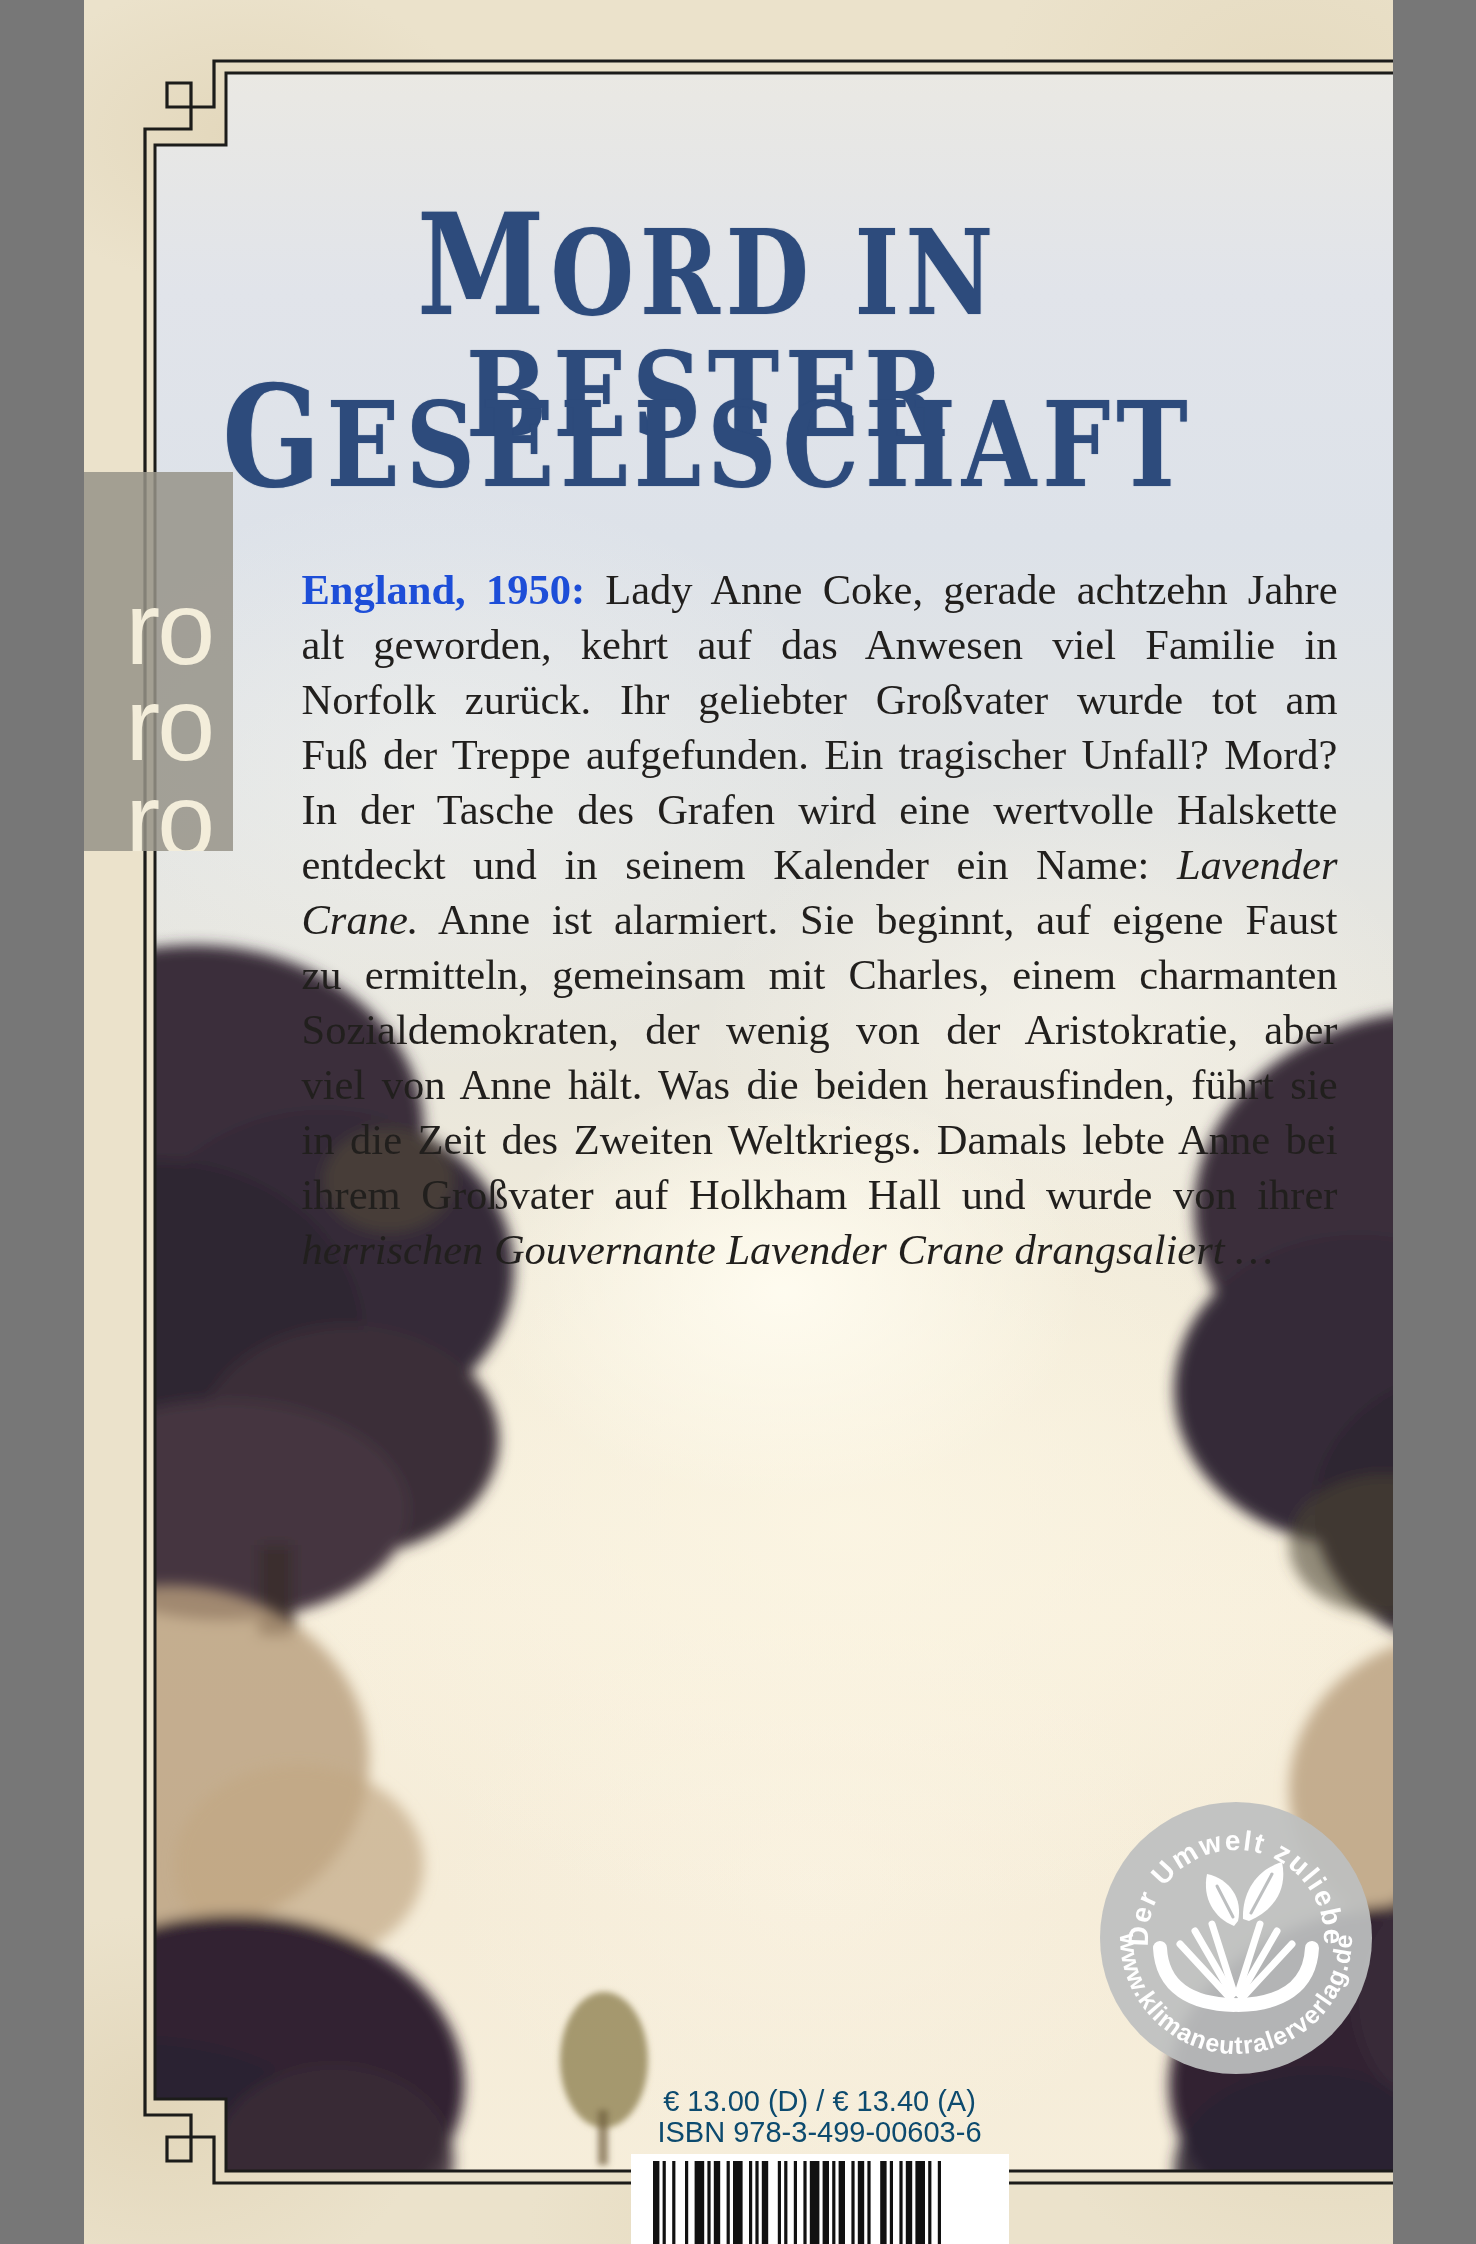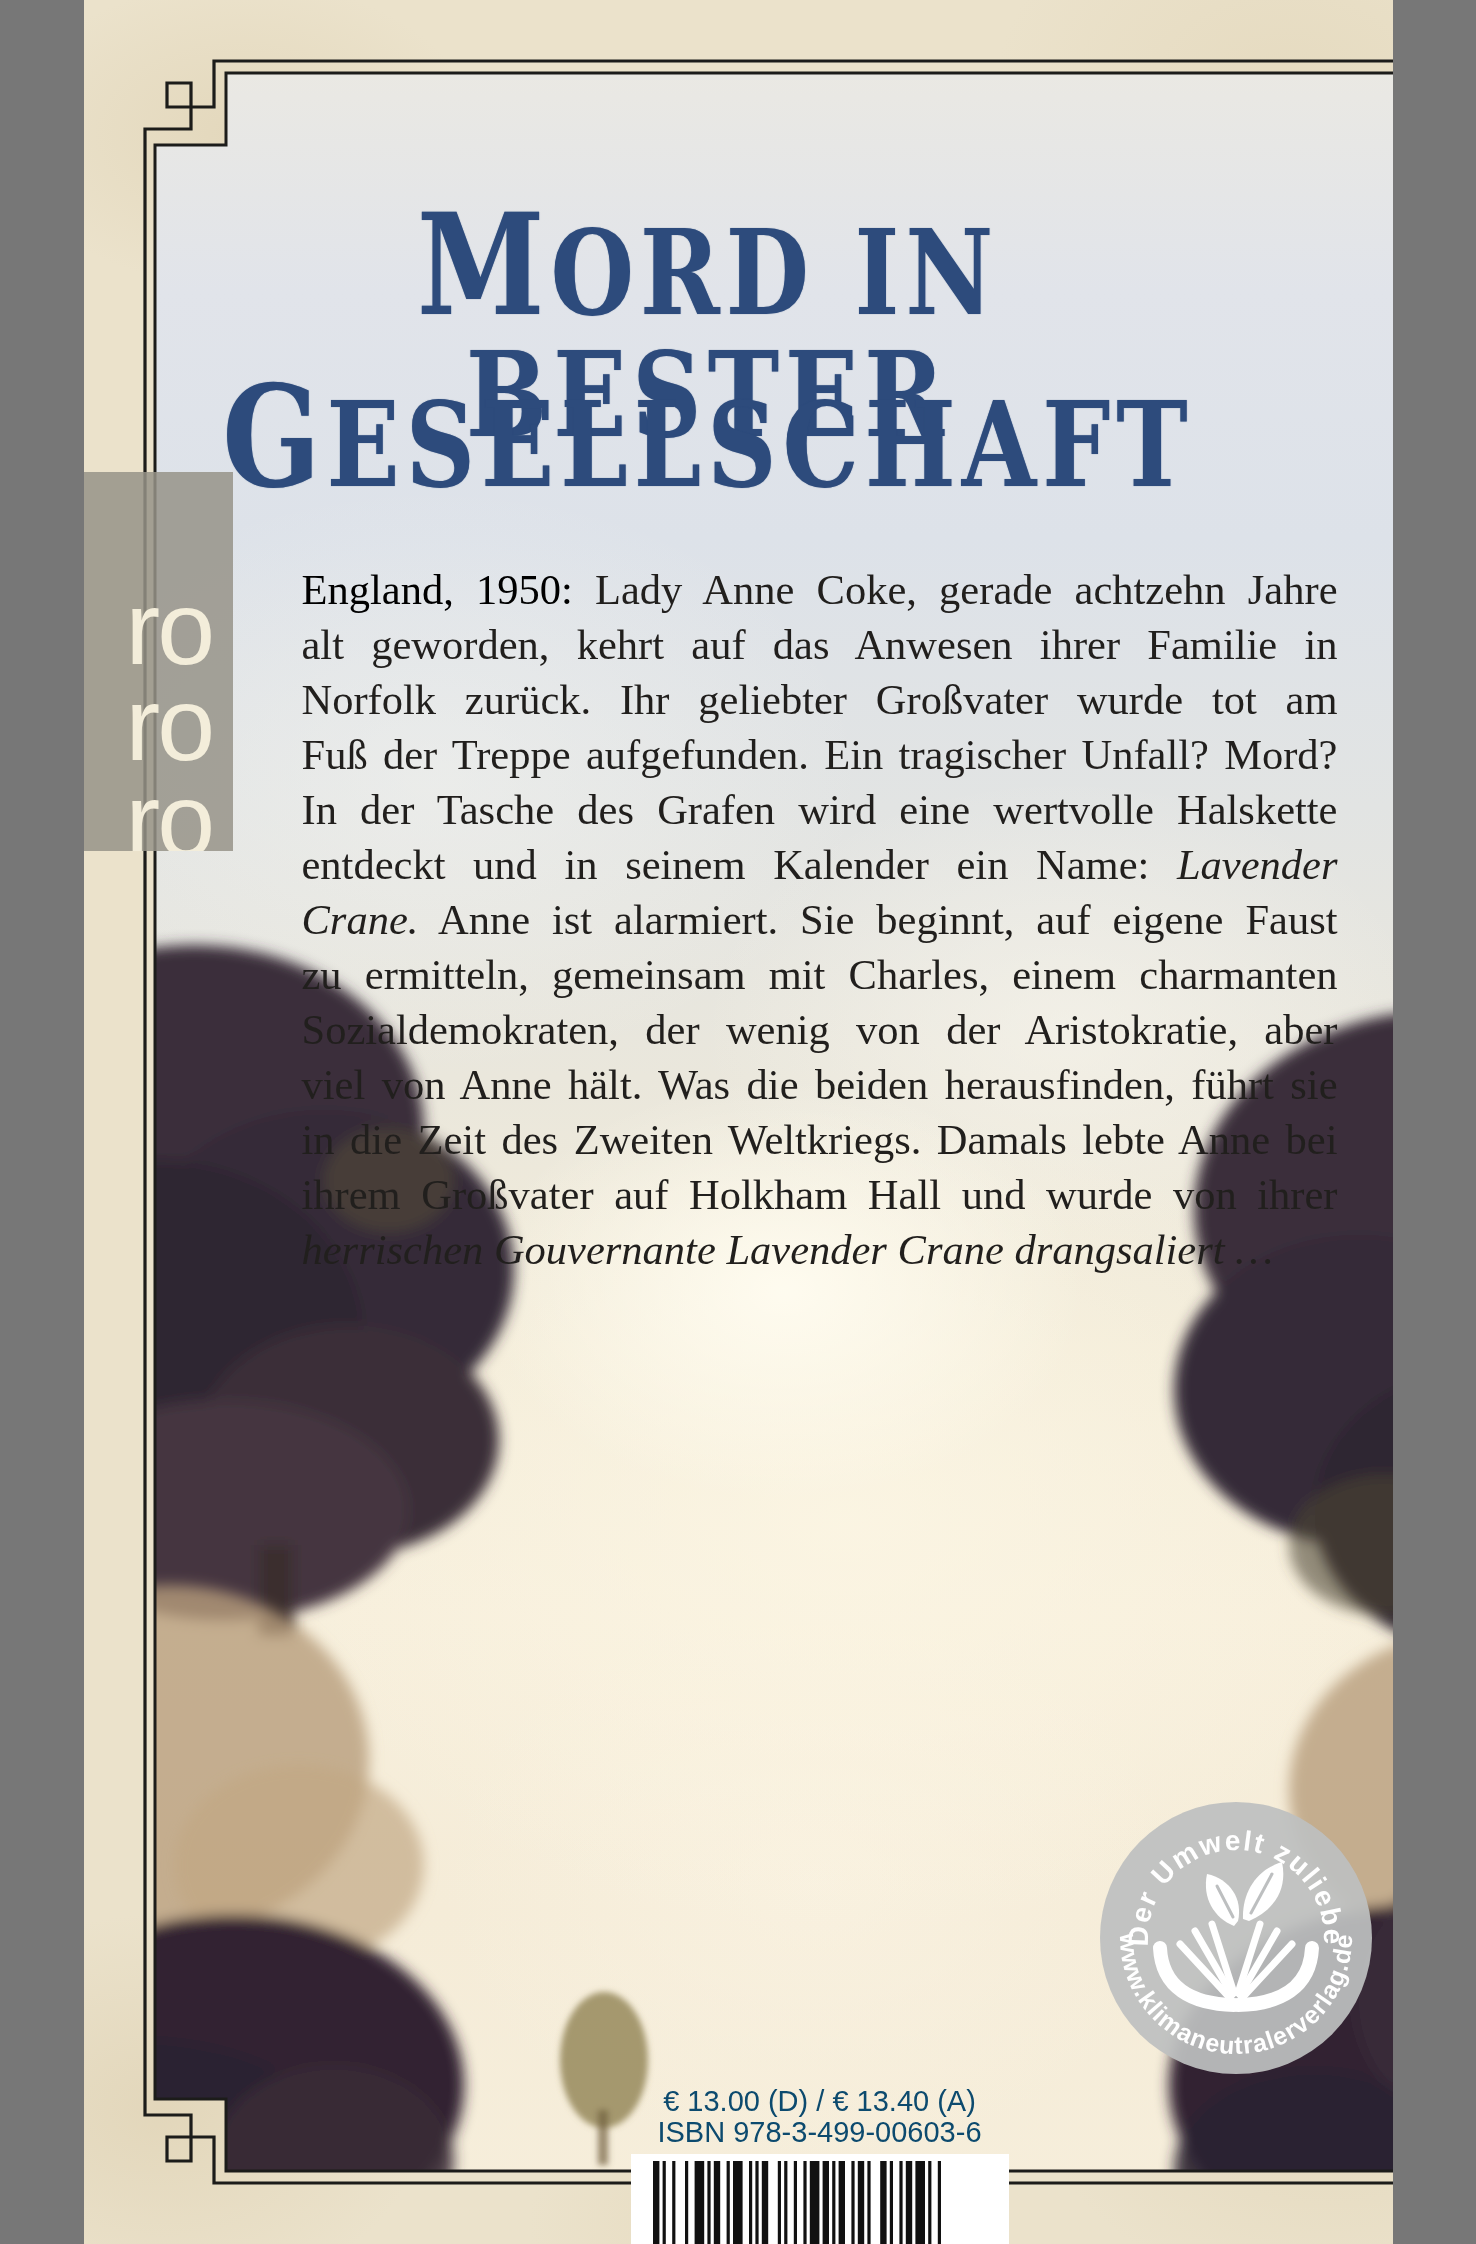--- a/index.html
+++ b/index.html
@@ -33,21 +33,21 @@
     font-family:"DejaVu Serif",serif;font-weight:bold;color:#2d4b7c;text-transform:uppercase;
     font-size:96px;line-height:100px;letter-spacing:6px;transform:scaleY(1.22);transform-origin:50% 0;
     text-shadow:0 0 1px rgba(45,75,124,.6);}
   .title-line::first-letter{font-size:1.2em;}
   .t1{top:204px;} .t2{top:376px;}
   
   .blurb{position:absolute;left:218px;top:562px;width:1036px;z-index:15;
     font-size:42.5px;line-height:55px;color:#211f1d;}
   .blurb-line{text-align:justify;text-align-last:justify;height:55px;}
   .blurb-line:last-child{text-align-last:left;font-style:italic;}
-  .seg-lead{font-weight:normal;color:#000000;}
+  .seg-lead{font-weight:bold;color:#1d4ed8;}
   .seg-i{font-style:italic;font-family:Liberation Serif, serif;}
   
   .rologo{position:absolute;left:0;top:472px;width:133px;height:379px;z-index:20;
     background:rgba(151,147,136,.85);overflow:hidden;padding-left:16px;}
   .rologo .ln{font-family:"Liberation Sans",sans-serif;font-size:104px;line-height:96px;
     color:#f3edda;padding-left:26px;letter-spacing:-3px;}
   .rologo .ln:first-child{margin-top:108px;}
   
   .badge{position:absolute;left:1012px;top:1798px;z-index:14;}
   .badge text{font-family:"Liberation Sans",sans-serif;font-weight:bold;fill:#fff;}
@@ -115,21 +115,21 @@
   <svg class="frame" width="1476" height="2244" viewBox="0 0 1476 2244">
     <path d="M61 2115 L61 129 L107 129 L107 83 L83 83 L83 107 L130 107 L130 61 L1346 61 L1346 107 L1393 107 L1393 83 L1369 83 L1369 129 L1415 129 L1415 2115 L1369 2115 L1369 2161 L1393 2161 L1393 2137 L1346 2137 L1346 2183 L130 2183 L130 2137 L83 2137 L83 2161 L107 2161 L107 2115 Z" fill="none" stroke="#1c1c1a" stroke-width="3.2"></path>
     <path d="M71 2099 L71 145 L142 145 L142 73 L1334 73 L1334 145 L1405 145 L1405 2099 L1334 2099 L1334 2171 L142 2171 L142 2099 Z" fill="none" stroke="#1c1c1a" stroke-width="3"></path>
   </svg>
 
   <div class="title-line t1">Mord in bester</div>
   <div class="title-line t2">Gesellschaft</div>
 
   <div class="blurb" id="blurb">
       <div class="blurb-line"><span class="seg-lead">England, 1950:</span><span class=""> Lady Anne Coke, gerade achtzehn Jahre</span></div>
-      <div class="blurb-line"><span class="">alt geworden, kehrt auf das Anwesen ihrer Familie in</span></div>
+      <div class="blurb-line"><span class="">alt geworden, kehrt auf das Anwesen viel Familie in</span></div>
       <div class="blurb-line"><span class="">Norfolk zurück. Ihr geliebter Großvater wurde tot am</span></div>
       <div class="blurb-line"><span class="">Fuß der Treppe aufgefunden. Ein tragischer Unfall? Mord?</span></div>
       <div class="blurb-line"><span class="">In der Tasche des Grafen wird eine wertvolle Halskette</span></div>
       <div class="blurb-line"><span class="">entdeckt und in seinem Kalender ein Name: </span><span class="seg-i">Lavender</span></div>
       <div class="blurb-line"><span class="seg-i">Crane.</span><span class=""> Anne ist alarmiert. Sie beginnt, auf eigene Faust</span></div>
       <div class="blurb-line"><span class="">zu ermitteln, gemeinsam mit Charles, einem charmanten</span></div>
       <div class="blurb-line"><span class="">Sozialdemokraten, der wenig von der Aristokratie, aber</span></div>
       <div class="blurb-line"><span class="">viel von Anne hält. Was die beiden herausfinden, führt sie</span></div>
       <div class="blurb-line"><span class="">in die Zeit des Zweiten Weltkriegs. Damals lebte Anne bei</span></div>
       <div class="blurb-line"><span class="">ihrem Großvater auf Holkham Hall und wurde von ihrer</span></div>

